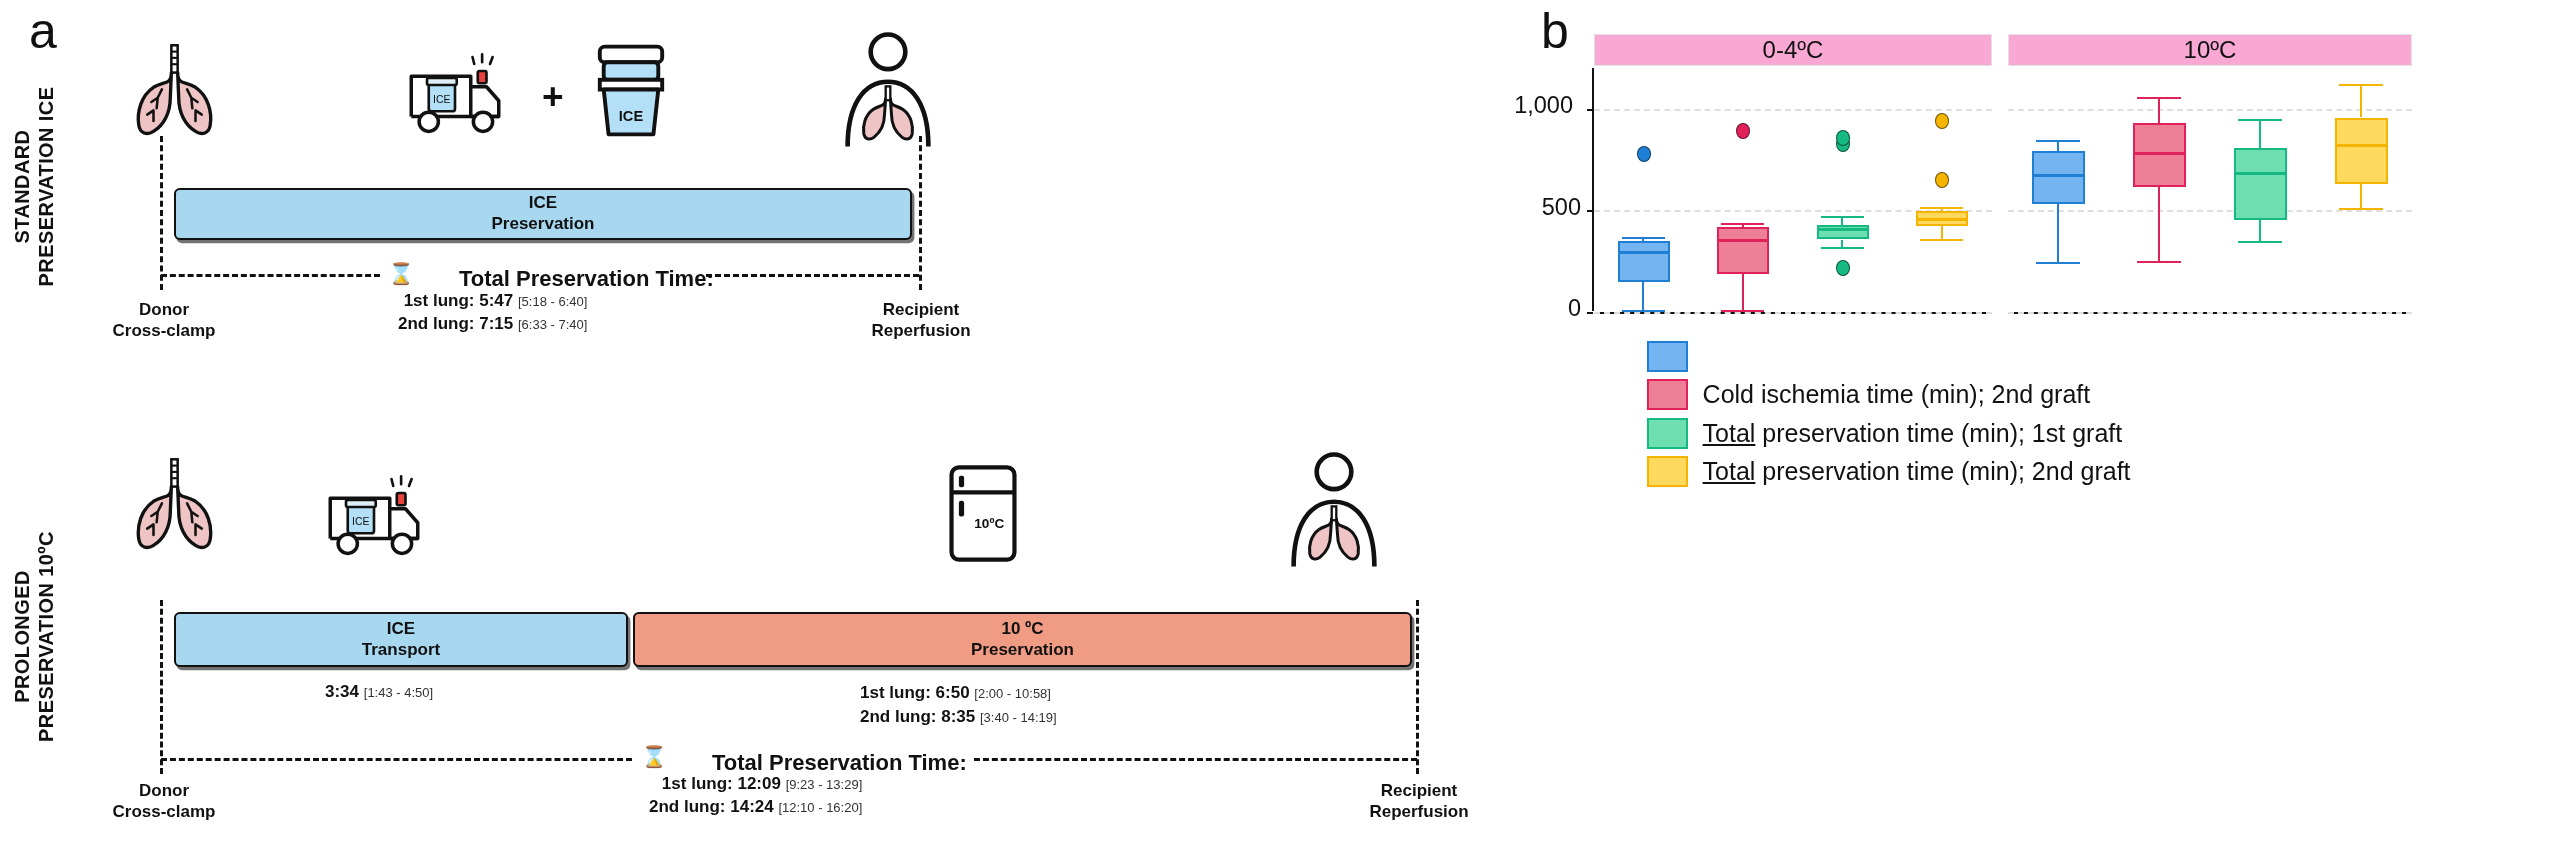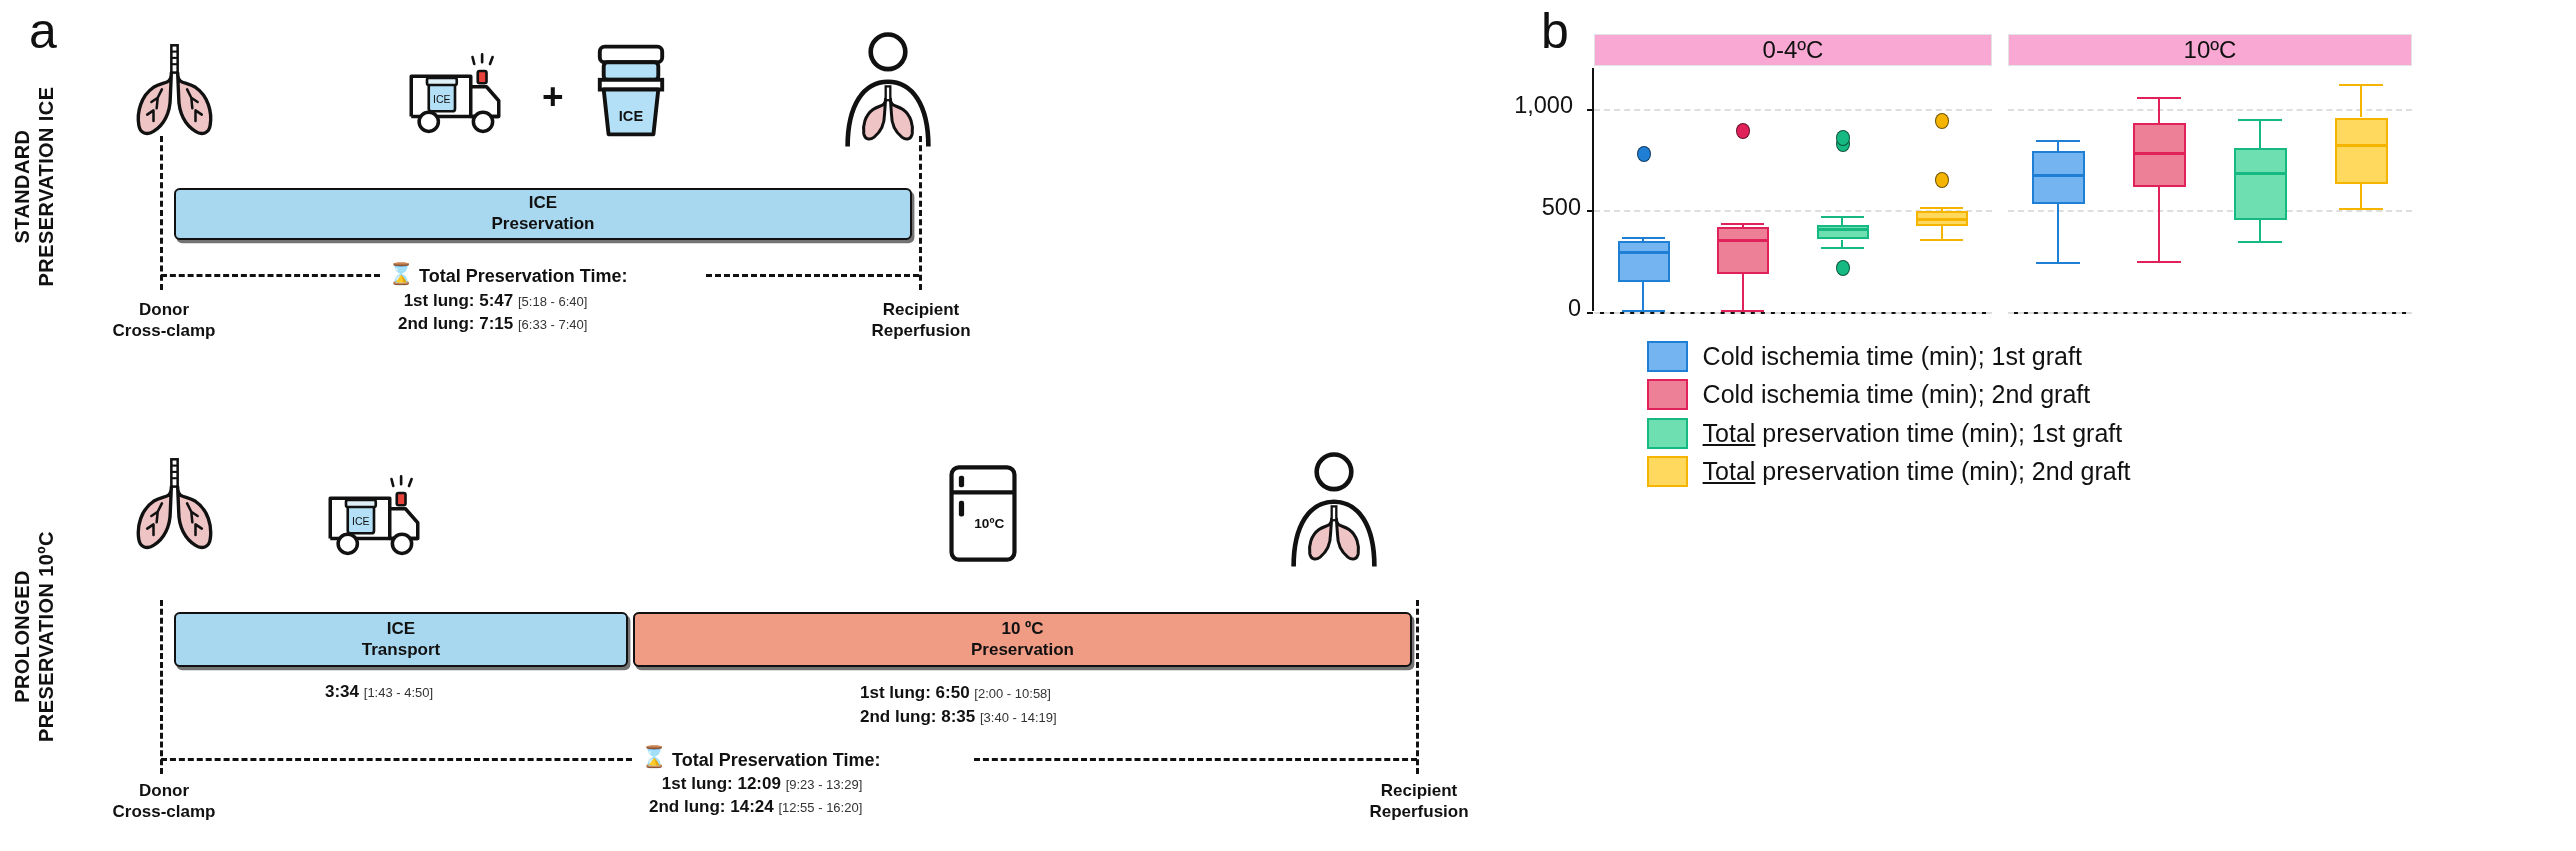--- a/index.html
+++ b/index.html
@@ -32,21 +32,21 @@
   .bar-warm{background:#f09b84;}
 
   .vdash{position:absolute;border-left:3.2px dashed #111;}
   .hdash{position:absolute;border-top:3.2px dashed #111;}
 
   .endpoint-label{position:absolute;font-size:17px;font-weight:700;line-height:1.25;
                   text-align:center;color:#111;white-space:pre;}
 
   .time-note{position:absolute;font-size:17px;font-weight:700;line-height:1.35;color:#111;white-space:nowrap;}
   .time-note .rng{font-size:13px;font-weight:400;color:#333;}
-  .tp-title{position:absolute;font-size:18px;font-weight:700;color:#111;white-space:nowrap;}
+  .tp-title{position:absolute;font-size:22px;font-weight:700;color:#111;white-space:nowrap;margin-left:40px;}
   .tp-lines{position:absolute;font-size:17px;font-weight:700;line-height:1.38;color:#111;text-align:right;white-space:nowrap;}
   .tp-lines .rng{font-size:13px;font-weight:400;color:#333;}
 
   .hourglass{position:absolute;font-size:21px;line-height:1;color:#111;}
 
   
   .facet-strip{position:absolute;background:#f9a8d4;border:0.8px solid #e2e2e2;box-sizing:border-box;
                display:flex;align-items:center;justify-content:center;
                font-size:24px;font-weight:400;color:#111;}
   .plot-area{position:absolute;background:#fff;}
@@ -251,21 +251,21 @@
     <div class="tp-title" style="left:672px;top:312px;">Total Preservation Time:</div>
     <div class="tp-lines" style="left:649px;top:334px;">
       <div>
         <span>1st lung:</span>
         <span>12:09</span>
         <span class="rng">[9:23 - 13:29]</span>
       </div>
       <div>
         <span>2nd lung:</span>
         <span>14:24</span>
-        <span class="rng">[12:55 - 16:20]</span>
+        <span class="rng">[12:10 - 16:20]</span>
       </div>
     </div>
 
     <div class="endpoint-label" style="left:96px;top:342px;width:136px;">Donor
 Cross-clamp</div>
     <div class="endpoint-label" style="left:1347px;top:342px;width:144px;">Recipient
 Reperfusion</div>
   </div>
 </div>
 
@@ -352,21 +352,20 @@
       <div class="median" style="left: 875px; top: 144px; width: 53px; background: rgb(245, 180, 0);"></div>
       <div class="whisker" style="left: 900px; top: 85px; height: 32px; background: rgb(245, 180, 0);"></div>
       <div class="cap" style="left: 879px; top: 84px; width: 44px; background: rgb(245, 180, 0);"></div>
       <div class="whisker" style="left: 900px; top: 184px; height: 25px; background: rgb(245, 180, 0);"></div>
       <div class="cap" style="left: 879px; top: 208px; width: 44px; background: rgb(245, 180, 0);"></div>
     </div>
 
   <div class="legend" style="left:187px;top:341px;">
     <div class="legend-row">
       <span class="legend-swatch" id="sw0" style="background: rgb(116, 180, 240); border-color: rgb(31, 127, 212);"></span>
-      <span class="legend-label">Cold ischemia time (min); 1st graft</span>
     </div>
     <div class="legend-row">
       <span class="legend-swatch" id="sw1" style="background: rgb(237, 128, 150); border-color: rgb(224, 33, 90);"></span>
       <span class="legend-label">Cold ischemia time (min); 2nd graft</span>
     </div>
     <div class="legend-row">
       <span class="legend-swatch" id="sw2" style="background: rgb(109, 223, 176); border-color: rgb(22, 185, 129);"></span>
       <span class="legend-label"><u id="lu2">Total</u><span id="lr2"> preservation time (min); 1st graft</span></span>
     </div>
     <div class="legend-row">

